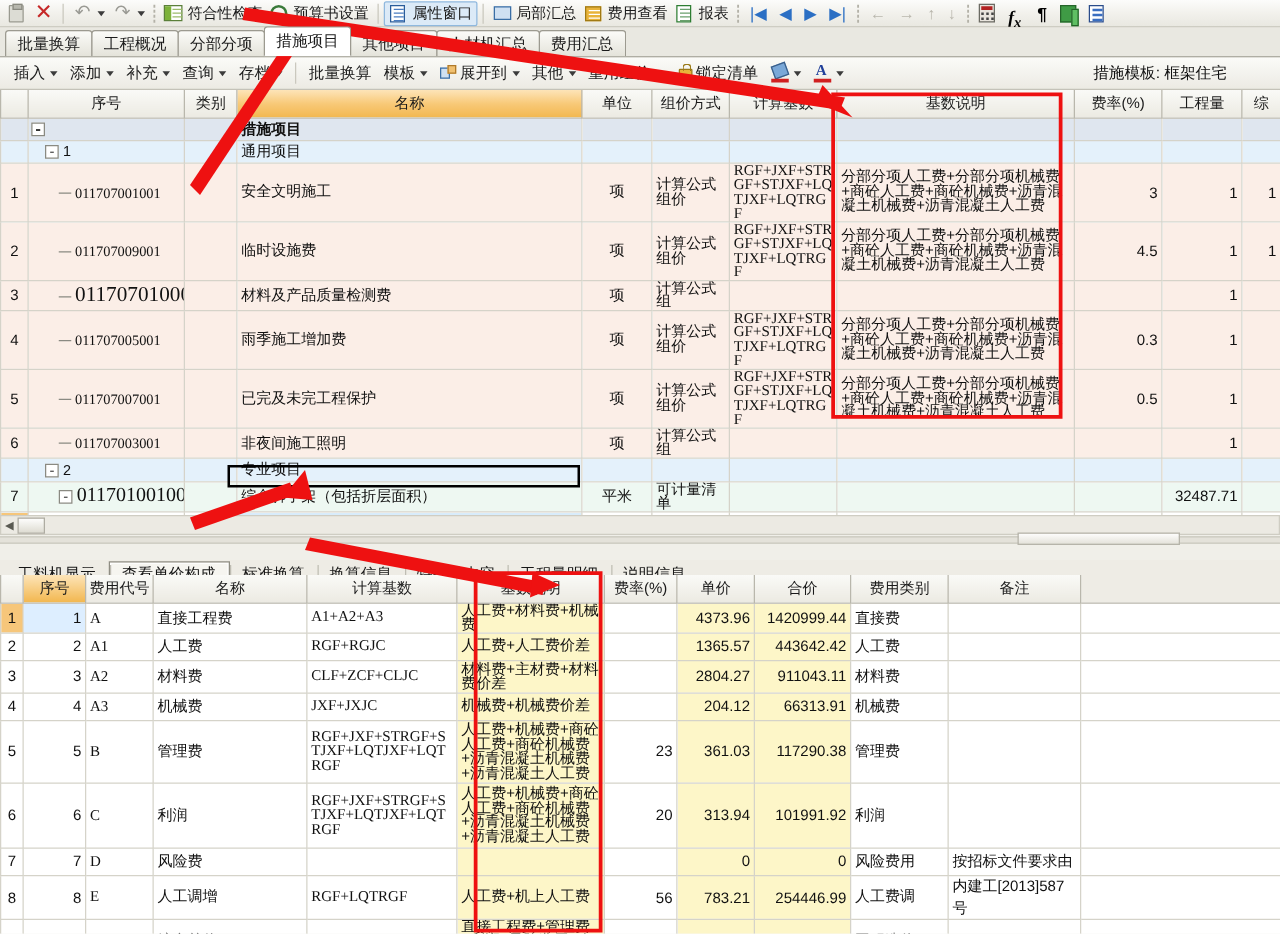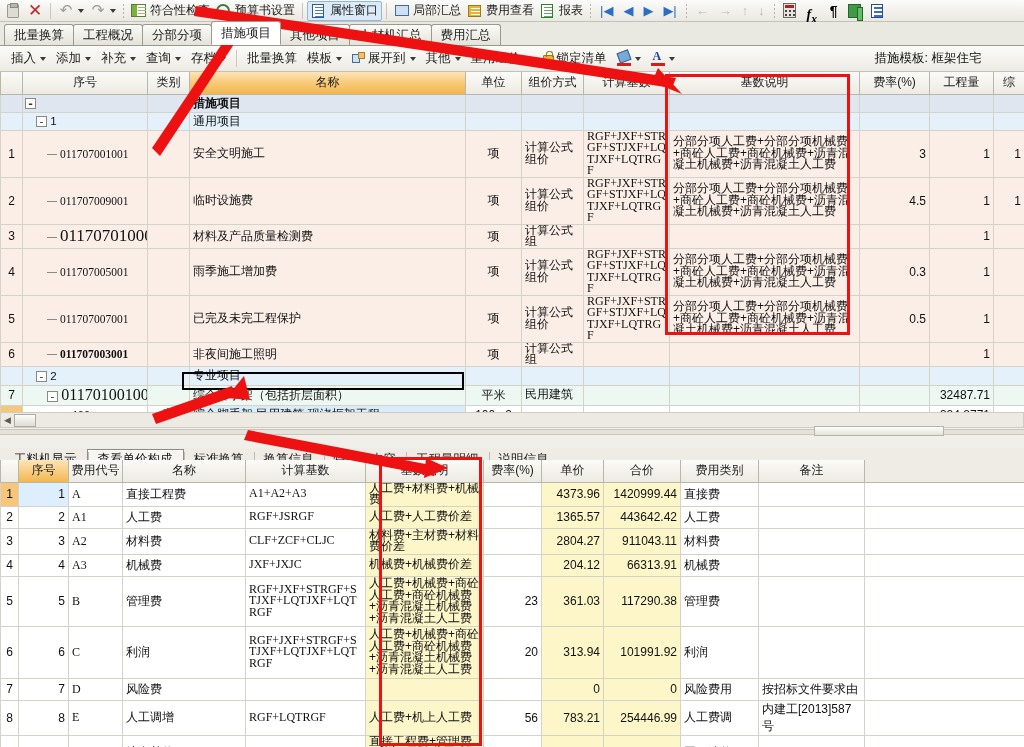--- a/index.html
+++ b/index.html
@@ -467,21 +467,21 @@
             <td class="ctr">项</td>
             <td class="wrap">计算公式组价</td>
             <td class="wrap mono">RGF+JXF+STRGF+STJXF+LQTJXF+LQTRGF</td>
             <td class="wrap">分部分项人工费+分部分项机械费+商砼人工费+商砼机械费+沥青混凝土机械费+沥青混凝土人工费</td>
             <td class="num">0.5</td>
             <td class="num">1</td>
             <td class="num"></td>
           </tr>
           <tr class="item" style="height: 21px;">
             <td class="rowhdr">6</td>
-            <td style="padding-left: 24px; white-space: nowrap; font-weight: bold;"><span class="dash"></span><span class="mono" style="font-size: 11.5px;">011707003001</span></td>
+            <td style="padding-left: 24px; white-space: nowrap;"><span class="dash"></span><span class="mono" style="font-size: 11.5px;">011707003001</span></td>
             <td class="ctr"></td>
             <td class="">非夜间施工照明</td>
             <td class="ctr">项</td>
             <td class="wrap">计算公式组</td>
             <td class="wrap mono"></td>
             <td class="wrap"></td>
             <td class="num"></td>
             <td class="num">1</td>
             <td class="num"></td>
           </tr>
@@ -497,21 +497,21 @@
             <td class="num"></td>
             <td class="num"></td>
             <td class="num"></td>
           </tr>
           <tr class="item2" style="height: 20px;">
             <td class="rowhdr">7</td>
             <td style="padding-left: 24px; white-space: nowrap;"><span class="treebox">-</span> <span class="mono" style="font-size: 16px;">011701001001</span></td>
             <td class="ctr"></td>
             <td class="">综合脚手架（包括折层面积）</td>
             <td class="ctr">平米</td>
-            <td class="wrap">民用建筑</td>
+            <td class="wrap">可计量清单</td>
             <td class="wrap mono"></td>
             <td class="wrap"></td>
             <td class="num"></td>
             <td class="num">32487.71</td>
             <td class="num"></td>
           </tr>
           <tr class="sel" style="height: 19px;">
             <td class="rowhdr cur"></td>
             <td style="padding-left: 35px; white-space: nowrap;"><span class="dash"></span><span class="" style="font-size: 11.5px;">466</span></td>
             <td class="ctr">定</td>
@@ -591,21 +591,21 @@
             <td class="num yel">1420999.44</td>
             <td class="">直接费</td>
             <td class=""></td>
             <td style="border-right: none; background: rgb(255, 255, 255);"></td>
           </tr>
           <tr class="lrow" style="height: 22px;">
             <td class="lrowhdr">2</td>
             <td class="num">2</td>
             <td class="mono">A1</td>
             <td class="">人工费</td>
-            <td class="wrap mono">RGF+JSRGF</td>
+            <td class="wrap mono">RGF+RGJC</td>
             <td class="wrap yel">人工费+人工费价差</td>
             <td class="num"></td>
             <td class="num yel">1365.57</td>
             <td class="num yel">443642.42</td>
             <td class="">人工费</td>
             <td class=""></td>
             <td style="border-right: none; background: rgb(255, 255, 255);"></td>
           </tr>
           <tr class="lrow" style="height: 26px;">
             <td class="lrowhdr">3</td>

